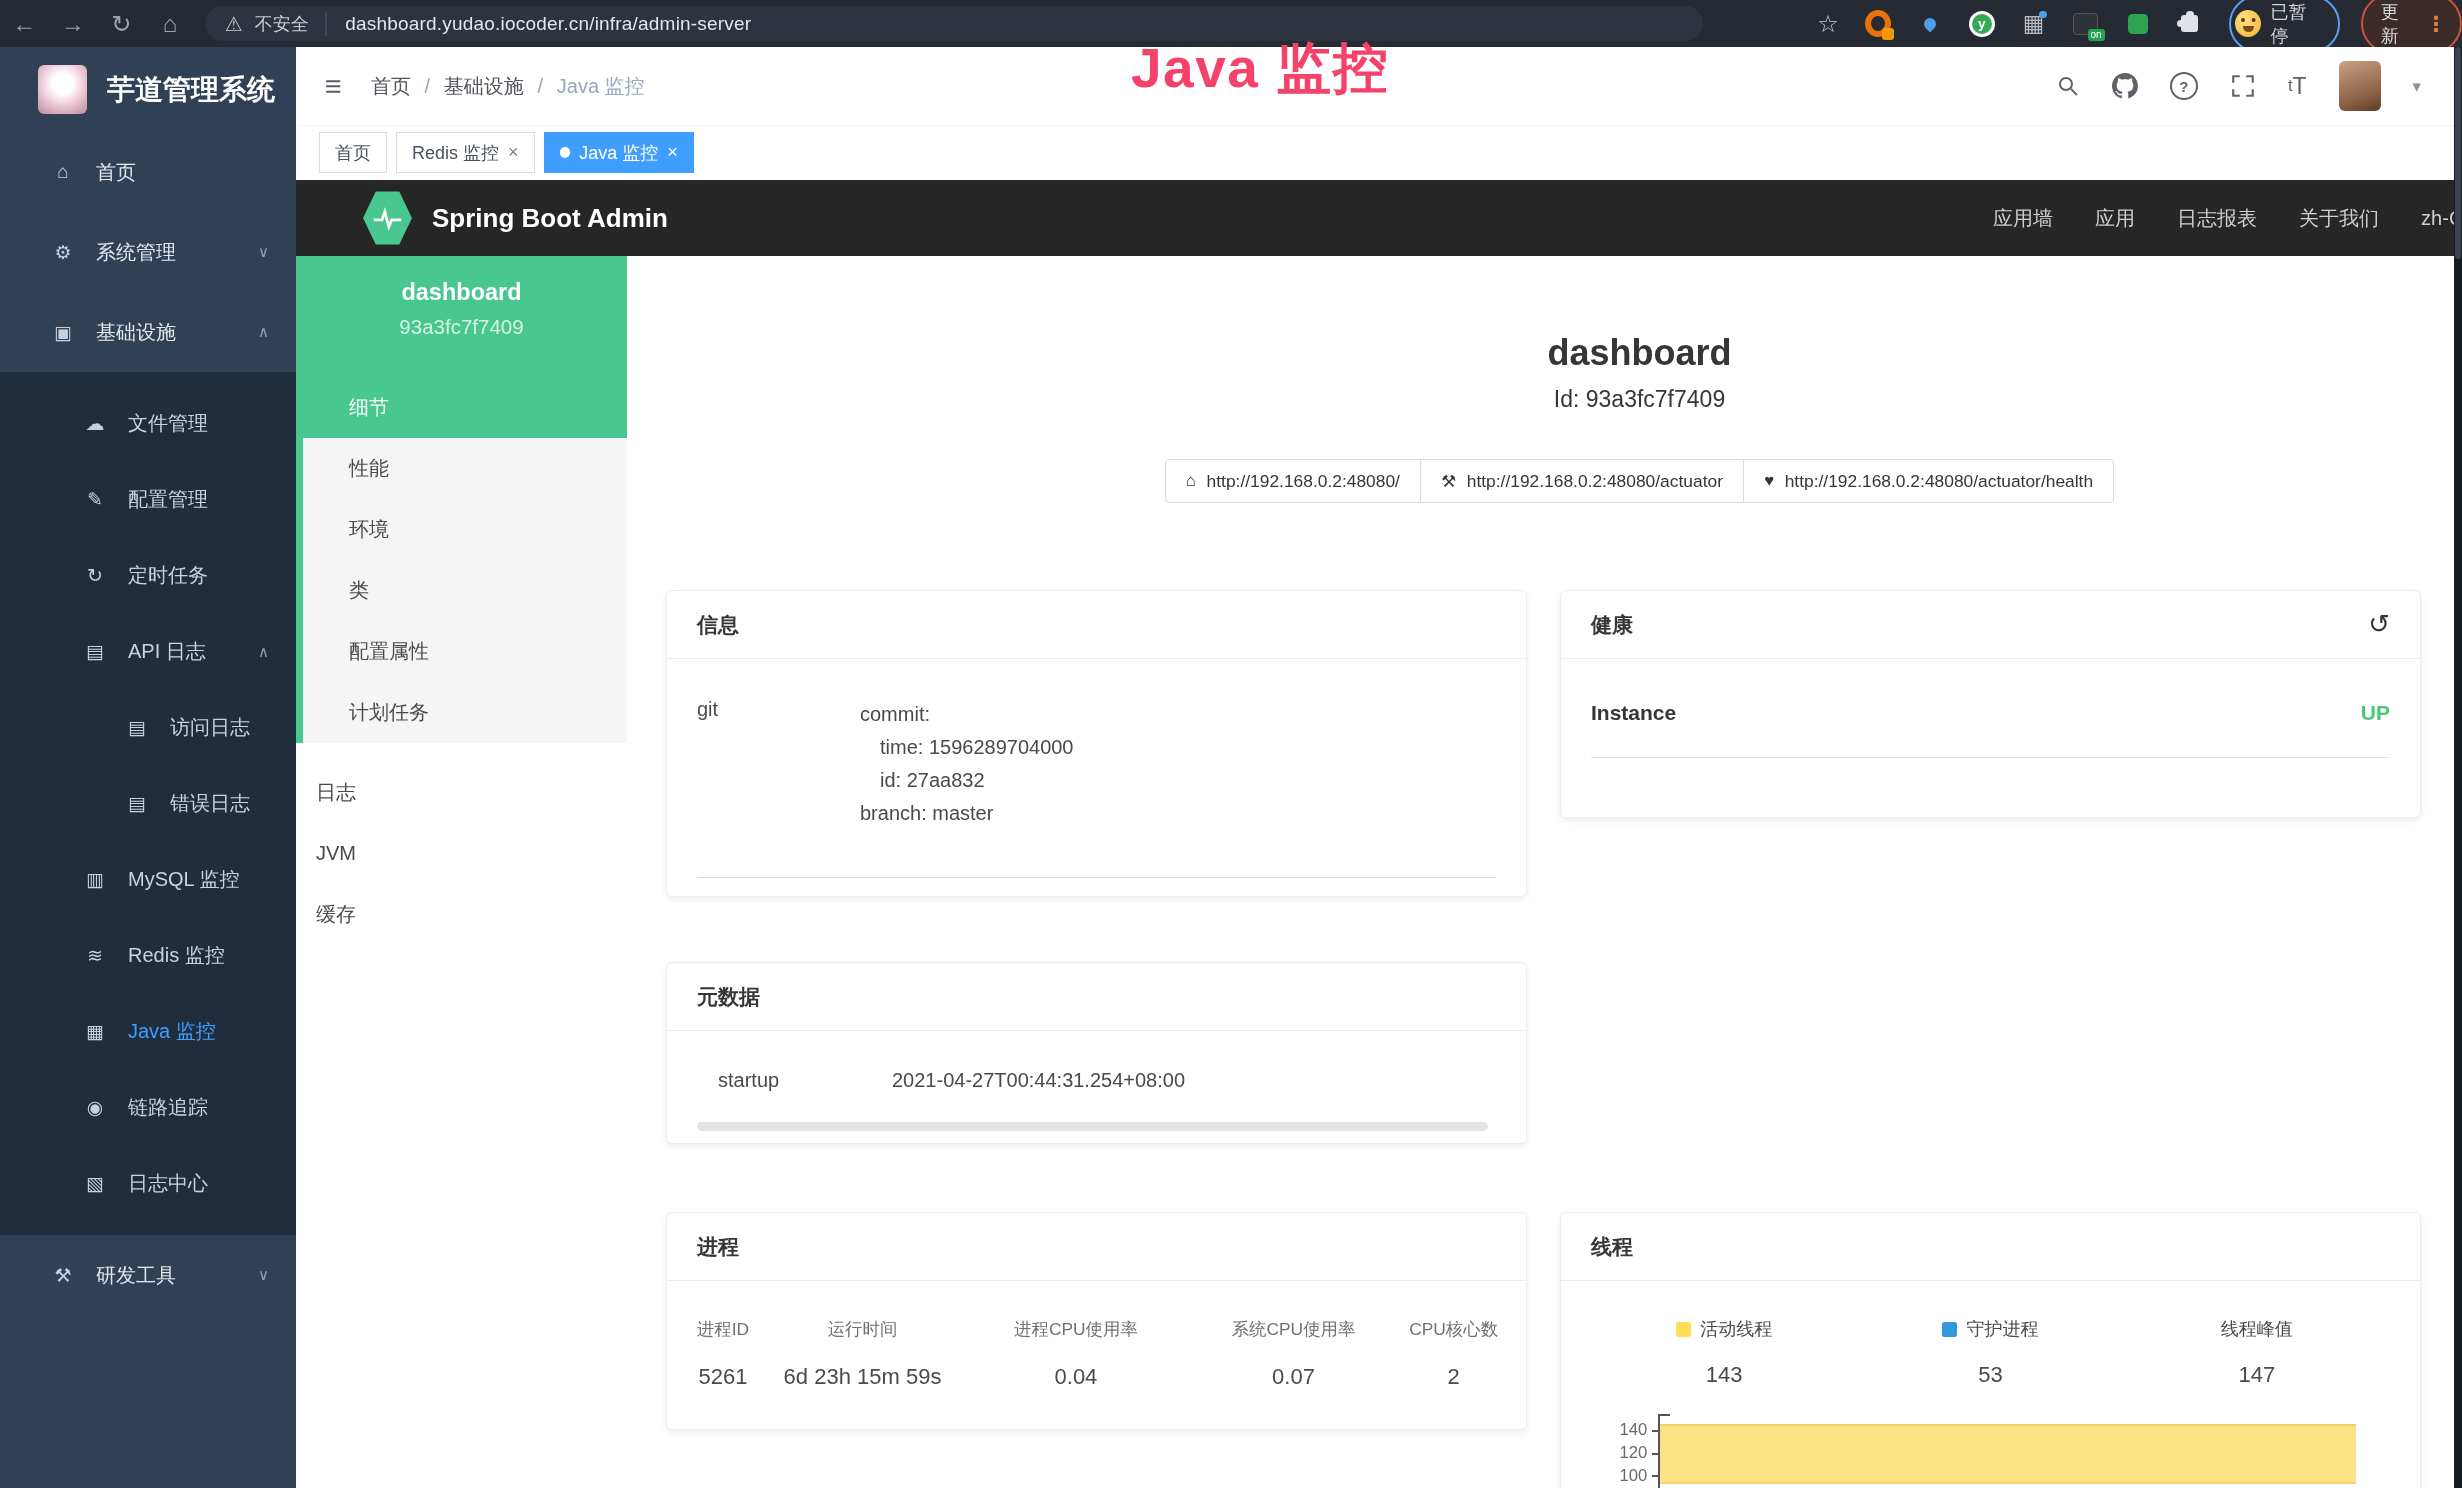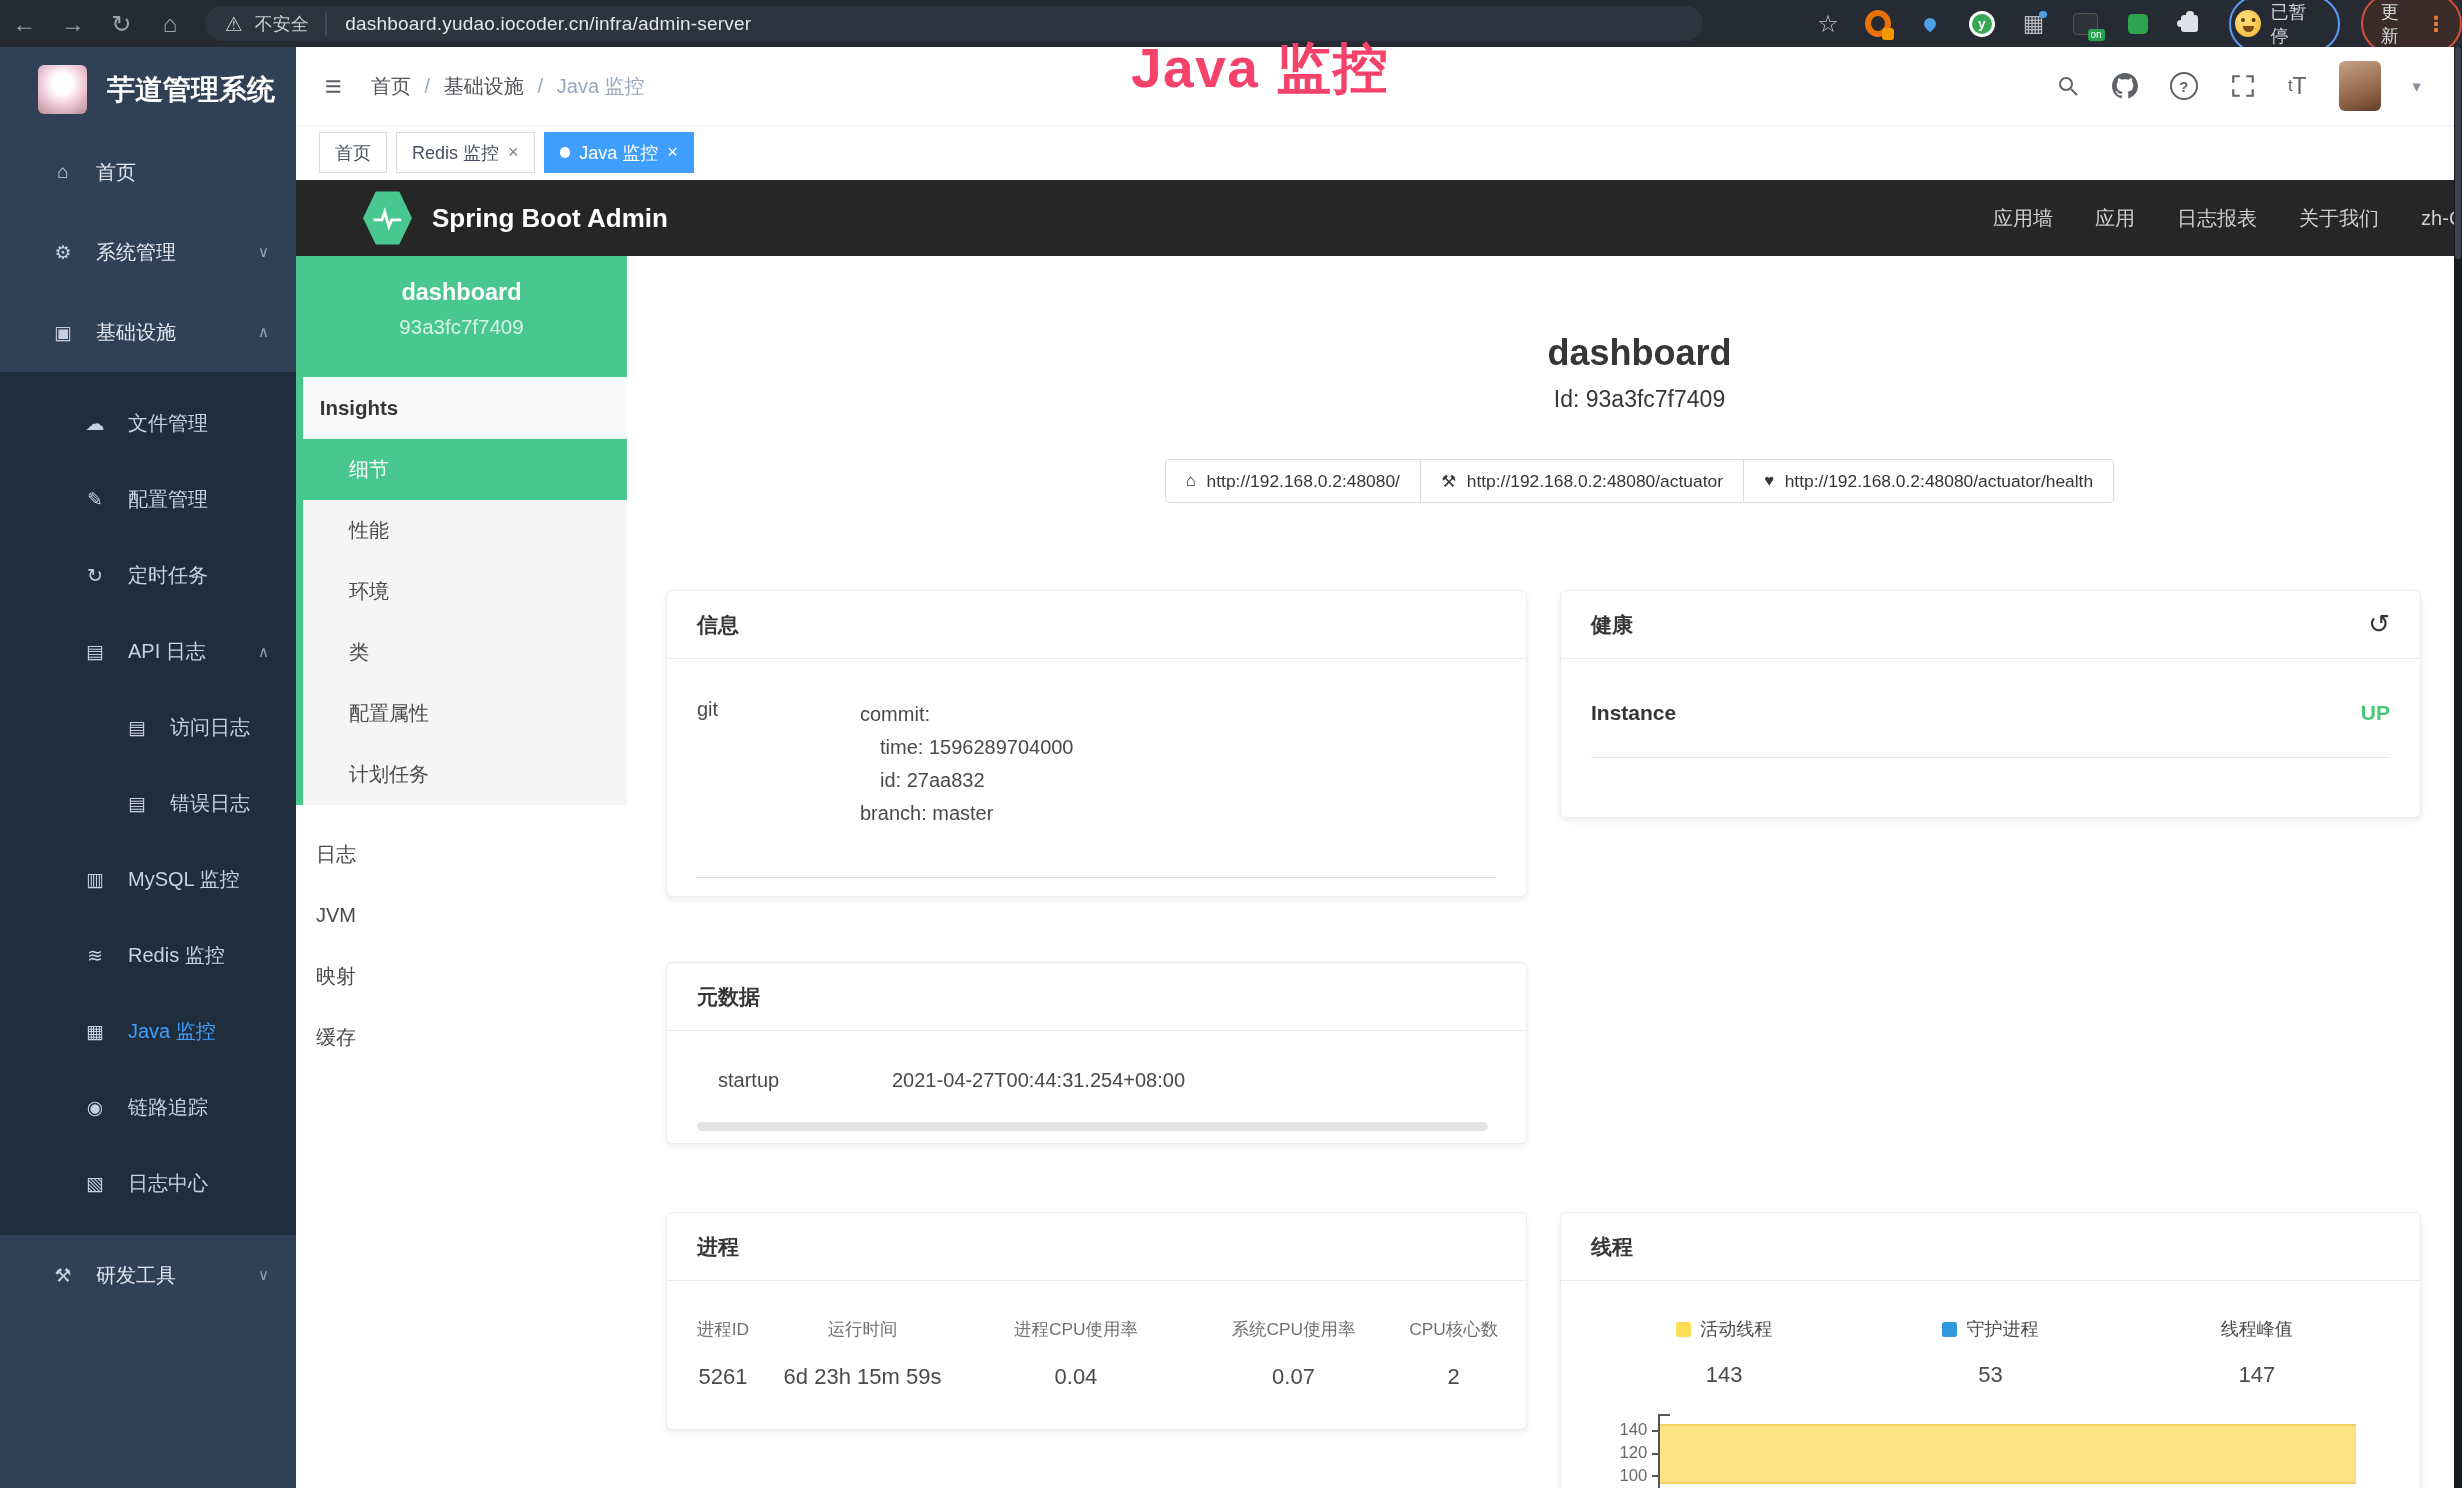--- a/index.html
+++ b/index.html
@@ -368,32 +368,30 @@
         </div>
       </div>
 
       <div id="sba-body">
         <div id="sba-sidebar">
           <div id="instance-hdr">
             <div id="instance-name">dashboard</div>
             <div id="instance-id">93a3fc7f7409</div>
           </div>
           <div id="insights-group">
-            <div id="insights-label">Insights</div>
             <div class="ins-item active">细节</div>
             <div class="ins-item">性能</div>
             <div class="ins-item">环境</div>
             <div class="ins-item">类</div>
             <div class="ins-item">配置属性</div>
             <div class="ins-item">计划任务</div>
           </div>
           <div id="root-items">
             <div class="root-item">日志</div>
             <div class="root-item">JVM</div>
-            <div class="root-item">映射</div>
             <div class="root-item">缓存</div>
           </div>
         </div>
 
         <div id="sba-main">
           <div id="app-title">dashboard</div>
           <div id="app-sub">Id: 93a3fc7f7409</div>
           <div id="link-group">
             <div class="link-btn">
               <span class="link-ic">⌂</span>

